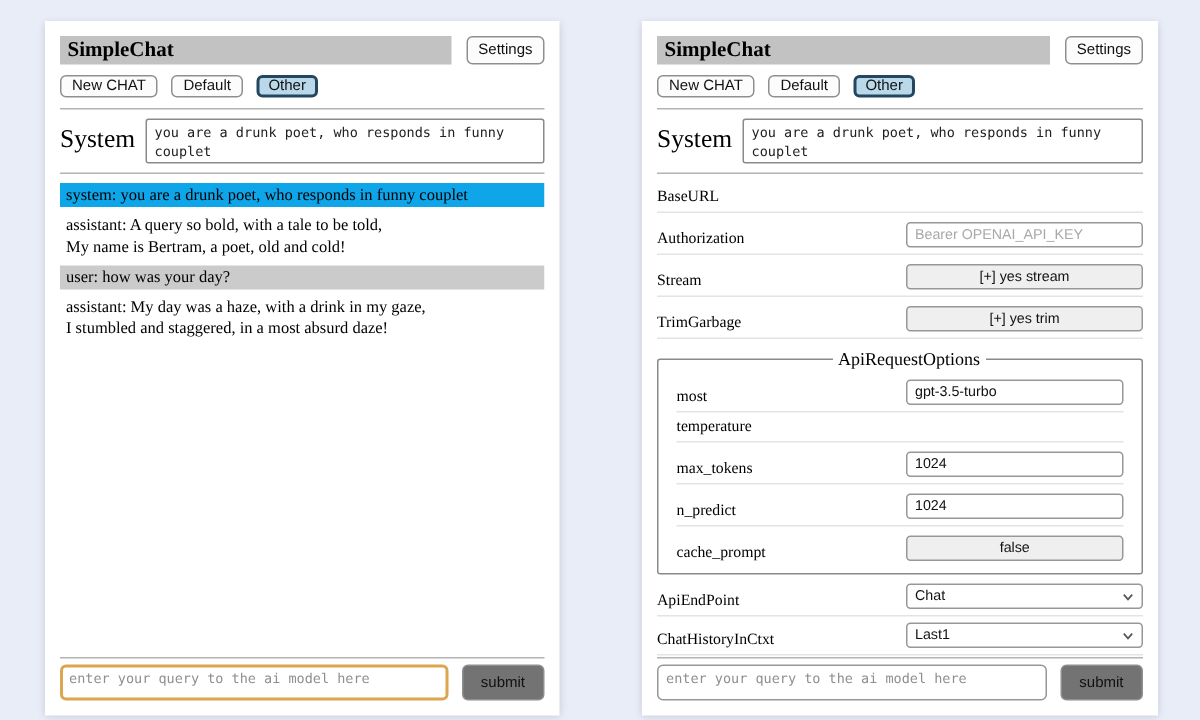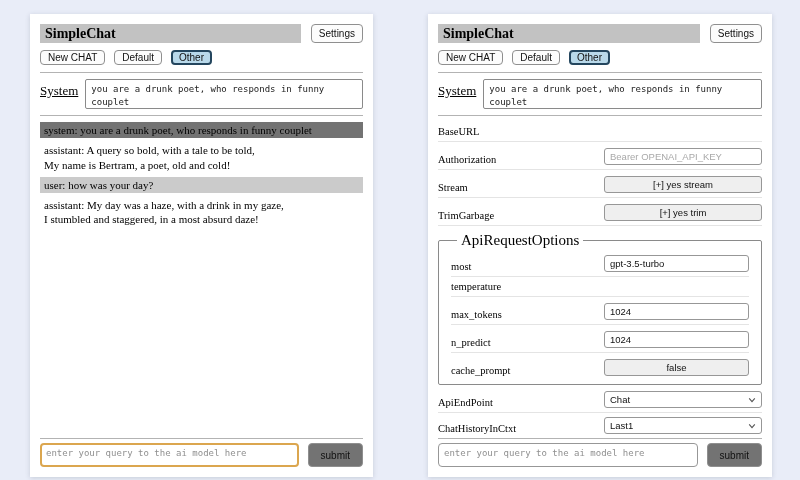--- a/index.html
+++ b/index.html
@@ -47,21 +47,21 @@
   .sessrow { display: flex; gap: 9px; margin-top: 7px; }
   .btn.selected {
     background: #b9d9ea;
     border: 2px solid #24465e;
     padding: 0 6px;
   }
   hr.sep { border: none; border-top: 1px solid #b3b3b3; margin: 7px 0 0; }
 
   
   .sysrow { display: flex; gap: 7px; margin-top: 6px; align-items: flex-start; }
-  .syslabel { font-size: 13px; padding-top: 4px; text-decoration: underline; }
+  .syslabel { font-size: 17px; padding-top: 4px; }
   .mono-ta {
     flex: 1;
     height: 30px;
     resize: none;
     border: 1px solid #8a8a8a;
     border-radius: 2px;
     font-family: "DejaVu Sans Mono", monospace;
     font-size: 9px;
     color: #222;
     padding: 3px 5px;
@@ -76,21 +76,21 @@
 
   
   .msg {
     font-size: 11px;
     line-height: 1.3;
     margin-bottom: 4px;
     padding: 1px 4px;
     white-space: pre-line;
     color: #000;
   }
-  .msg.role-system    { background: #737373; }
+  .msg.role-system    { background: #0ea5e9; }
   .msg.role-user      { background: #cbcbcb; }
   .msg.role-assistant { background: #ffffff; }
 
   
   .srow {
     display: flex;
     justify-content: space-between;
     align-items: flex-end;
     padding: 4px 0 4px;
     border-bottom: 1px solid #e4e4e4;
@@ -136,23 +136,24 @@
     cursor: pointer;
   }
   .chev { width: 8px; height: 8px; flex: 0 0 auto; }
   fieldset.aro {
     border: 1px solid #8a8a8a;
     border-radius: 2px;
     margin: 6px 0 2px;
     padding: 0 12px 4px;
   }
   fieldset.aro legend {
-    font-size: 15px;
+    font-size: 12px;
     padding: 0 4px;
     margin-left: 6px;
+    text-align: center;
   }
   fieldset.aro .srow:last-child { border-bottom: none; }
 
   
   hr.qsep { border: none; border-top: 1px solid #b3b3b3; margin: 0 0 4px; }
   .qrow { display: flex; gap: 9px; align-items: stretch; }
   .q-ta {
     flex: 1;
     height: 24px;
     resize: none;

